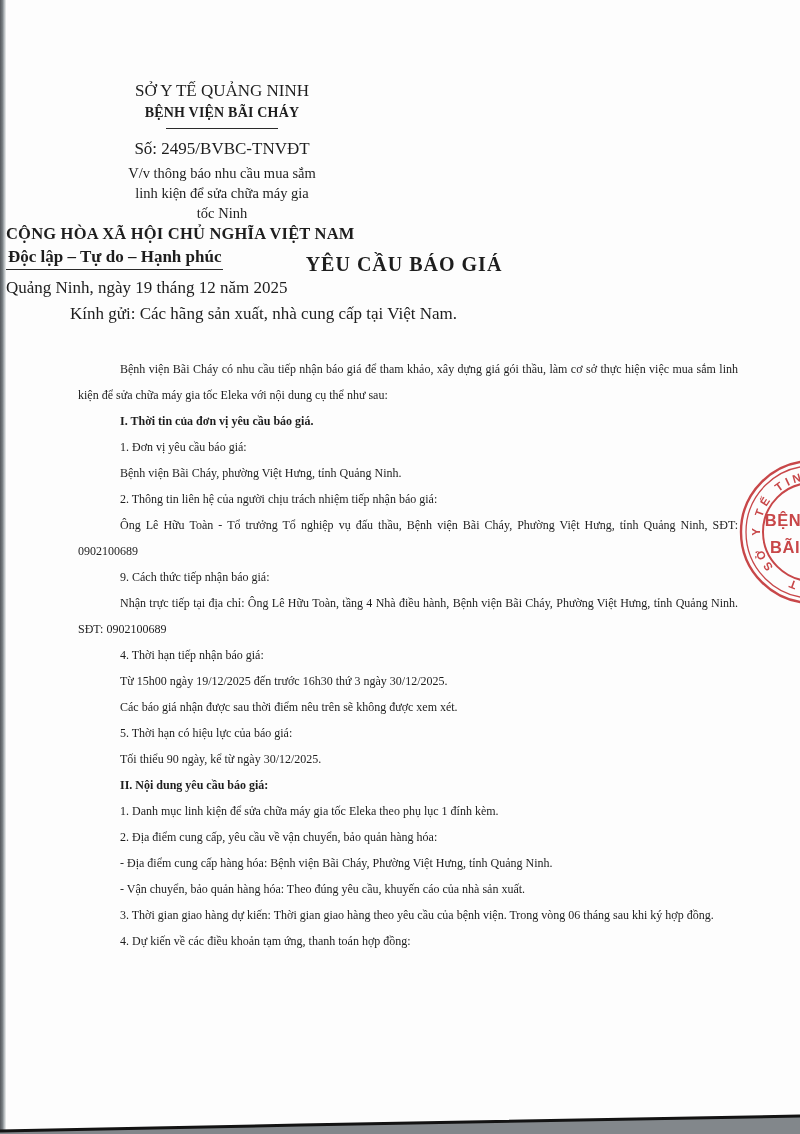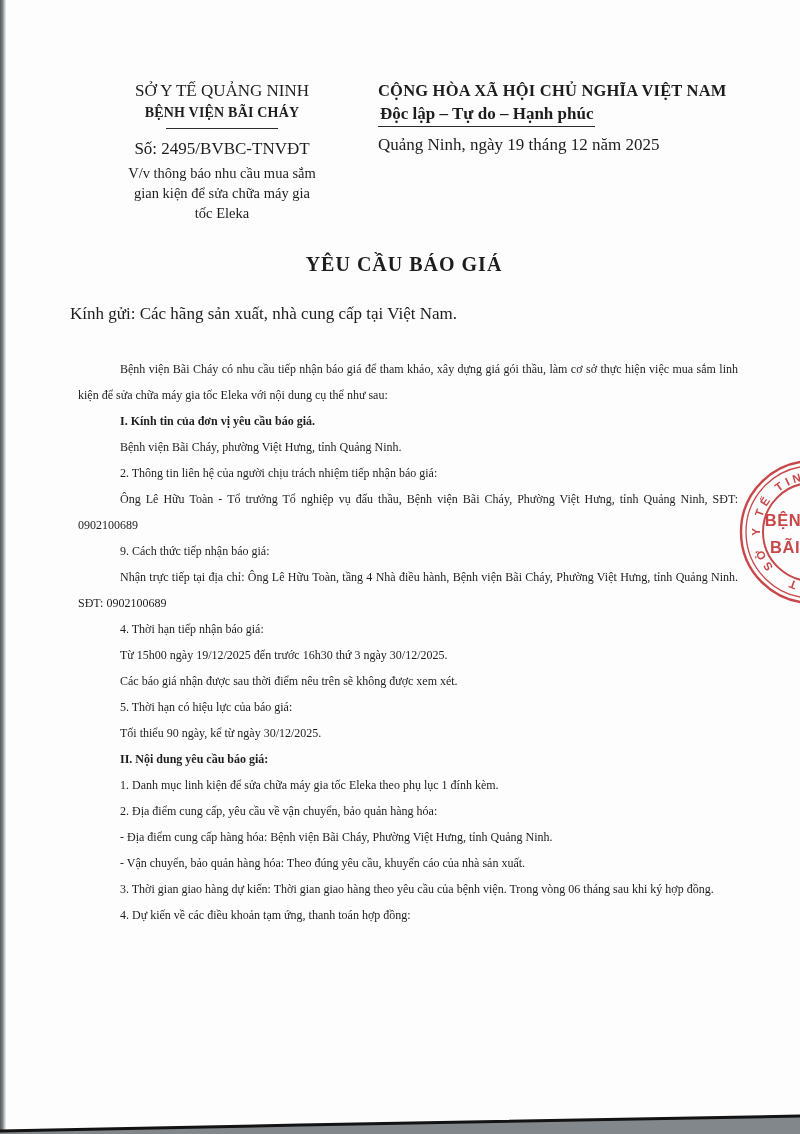--- a/index.html
+++ b/index.html
@@ -12,21 +12,21 @@
     font-family:"Liberation Serif", serif;
     color:#1d1d1d;
     margin:0 auto;
   }
   .edge-left{
     position:absolute;left:0;top:0;width:6px;height:100%;
     background:linear-gradient(to right,#54585c 0%,#787e82 40%,#b4babd 70%,#f0f1f1 100%);
   }
   .doc-header{
     position:absolute;top:80px;left:0;width:800px;
-    display:flex;align-items:flex-start;
+    display:flex;align-items:flex-start;flex-direction:column;
   }
   .h-left{width:300px;margin-left:72px;text-align:center;}
   .org-parent{font-size:17px;line-height:22px;}
   .org-name{font-size:14px;line-height:22px;font-weight:bold;letter-spacing:.2px;}
   .org-underline{width:112px;border-top:1.6px solid #2a2a2a;margin:4px auto 0;}
   .doc-number{font-size:17px;line-height:22px;margin-top:9px;}
   .doc-subject{font-size:14.5px;line-height:20px;width:188px;margin:3px auto 0;}
   .h-right{width:380px;margin-left:6px;text-align:left;}
   .national-title{font-size:16.5px;line-height:21px;font-weight:bold;letter-spacing:.2px;}
   .national-motto{display:inline-block;font-size:17px;line-height:22px;font-weight:bold;
@@ -55,38 +55,39 @@
 <div class="page">
 
   <div class="edge-left"></div>
 
   <div class="doc-header">
     <div class="h-left">
       <div class="org-parent">SỞ Y TẾ QUẢNG NINH</div>
       <div class="org-name">BỆNH VIỆN BÃI CHÁY</div>
       <div class="org-underline"></div>
       <div class="doc-number">Số: 2495/BVBC-TNVĐT</div>
-      <div class="doc-subject">V/v thông báo nhu cầu mua sắm gian kiện để sửa chữa máy gia tốc Eleka</div>
+      <div class="doc-subject">V/v thông báo nhu cầu mua sắm linh kiện để sửa chữa máy gia tốc Ninh</div>
     </div>
     <div class="h-right">
       <div class="national-title">CỘNG HÒA XÃ HỘI CHỦ NGHĨA VIỆT NAM</div>
       <div>
         <span class="national-motto">Độc lập – Tự do – Hạnh phúc</span>
       </div>
       <div class="place-date">Quảng Ninh, ngày 19 tháng 12 năm 2025</div>
     </div>
   </div>
 
   <div class="doc-title">YÊU CẦU BÁO GIÁ</div>
 
   <div class="salutation">Kính gửi: Các hãng sản xuất, nhà cung cấp tại Việt Nam.</div>
 
   <div class="doc-body">
       <p>Bệnh viện Bãi Cháy có nhu cầu tiếp nhận báo giá để tham khảo, xây dựng giá gói thầu, làm cơ sở thực hiện việc mua sắm linh kiện để sửa chữa máy gia tốc Eleka với nội dung cụ thể như sau:</p>
-      <p class="bold">I. Kính tin của đơn vị yêu cầu báo giá.</p>
+      <p class="bold">I. Thời tin của đơn vị yêu cầu báo giá.</p>
+      <p>1. Đơn vị yêu cầu báo giá:</p>
       <p>Bệnh viện Bãi Cháy, phường Việt Hưng, tỉnh Quảng Ninh.</p>
       <p>2. Thông tin liên hệ của người chịu trách nhiệm tiếp nhận báo giá:</p>
       <p>Ông Lê Hữu Toàn - Tổ trưởng Tổ nghiệp vụ đấu thầu, Bệnh viện Bãi Cháy, Phường Việt Hưng, tỉnh Quảng Ninh, SĐT: 0902100689</p>
       <p>9. Cách thức tiếp nhận báo giá:</p>
       <p>Nhận trực tiếp tại địa chỉ: Ông Lê Hữu Toàn, tầng 4 Nhà điều hành, Bệnh viện Bãi Cháy, Phường Việt Hưng, tỉnh Quảng Ninh. SĐT: 0902100689</p>
       <p>4. Thời hạn tiếp nhận báo giá:</p>
       <p>Từ 15h00 ngày 19/12/2025 đến trước 16h30 thứ 3 ngày 30/12/2025.</p>
       <p>Các báo giá nhận được sau thời điểm nêu trên sẽ không được xem xét.</p>
       <p>5. Thời hạn có hiệu lực của báo giá:</p>
       <p>Tối thiểu 90 ngày, kể từ ngày 30/12/2025.</p>

